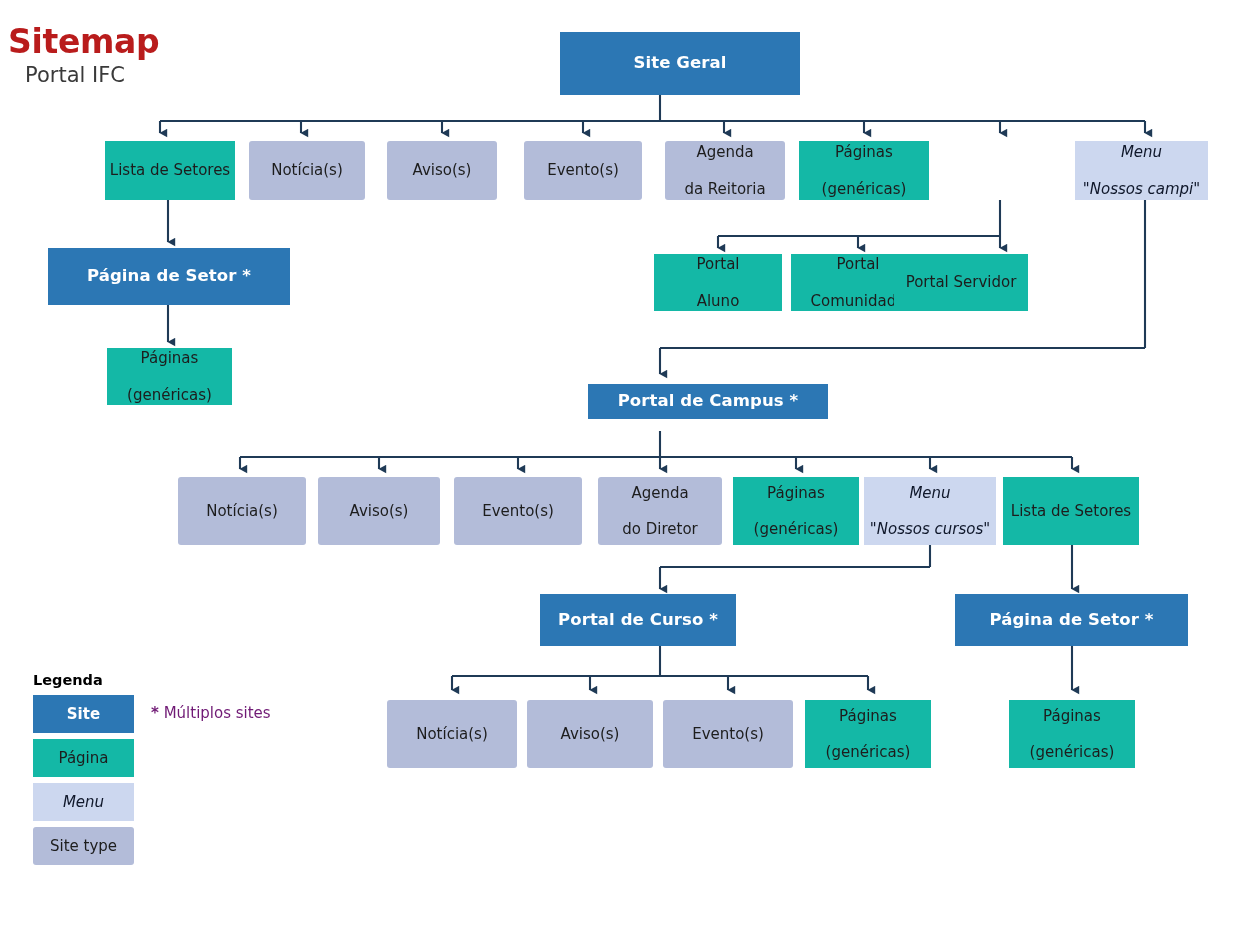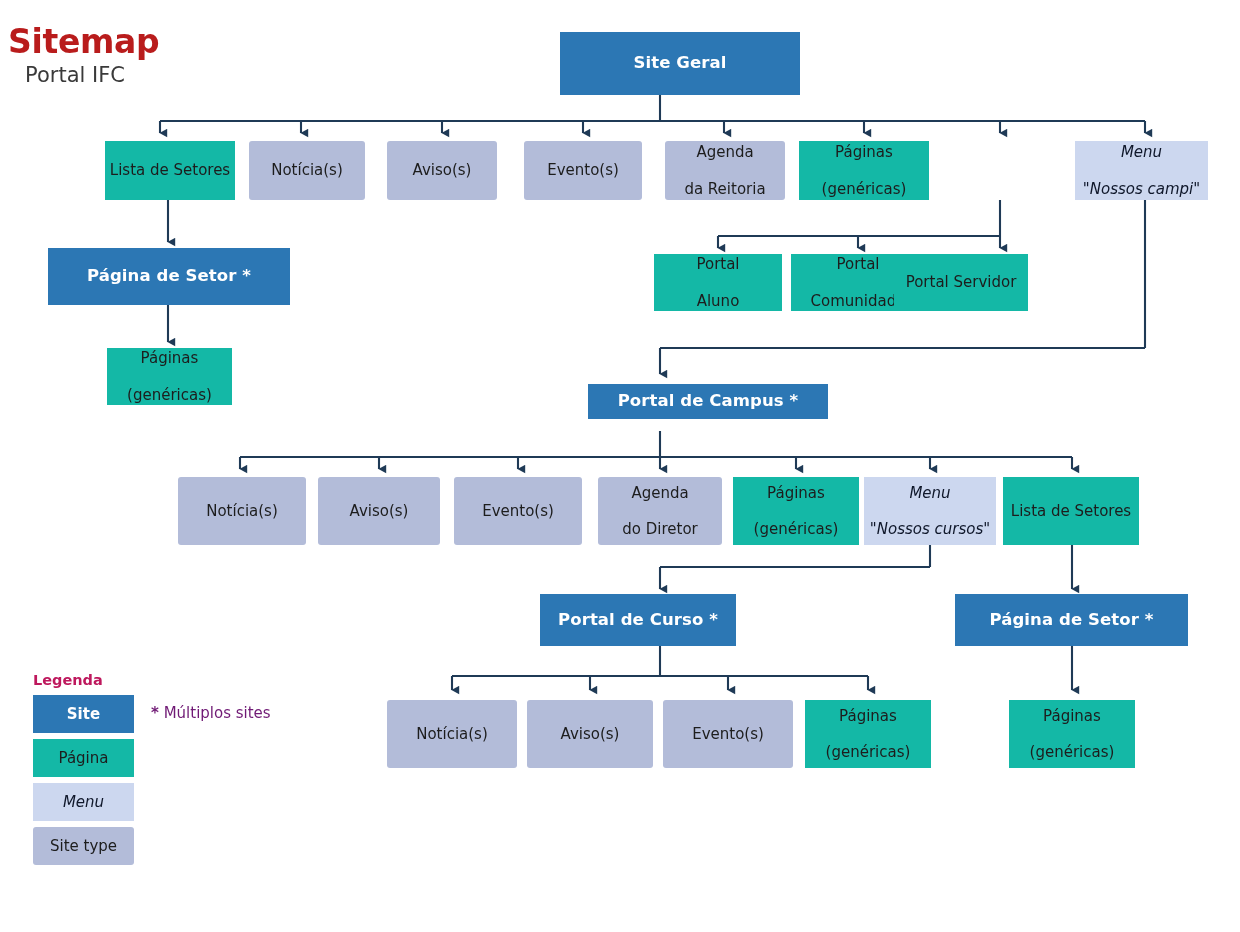--- a/index.html
+++ b/index.html
@@ -45,21 +45,21 @@
     position:absolute;left:8px;top:22px;
     font-size:33px;font-weight:bold;color:#b91c1c;letter-spacing:-.3px;
   }
   #title-sub{
     position:absolute;left:25px;top:63px;
     font-size:21px;color:#3a3a3a;font-weight:normal;
   }
 
   
   #legend{position:absolute;left:33px;top:672px;width:270px;}
-  #legend-title{font-size:14.5px;font-weight:bold;color:#be185d;margin-bottom:7px;}
+  #legend-title{font-size:14.5px;font-weight:bold;color:#000000;margin-bottom:7px;}
   .legend-row{position:relative;height:44px;}
   .legend-chip{
     position:absolute;left:0;top:0;width:101px;height:38px;
     display:flex;align-items:center;justify-content:center;
     font-size:15px;box-sizing:border-box;
   }
   .legend-note{
     position:absolute;left:118px;top:9px;font-size:15px;color:#701a75;white-space:nowrap;
   }
   .legend-note b{font-weight:bold;}

